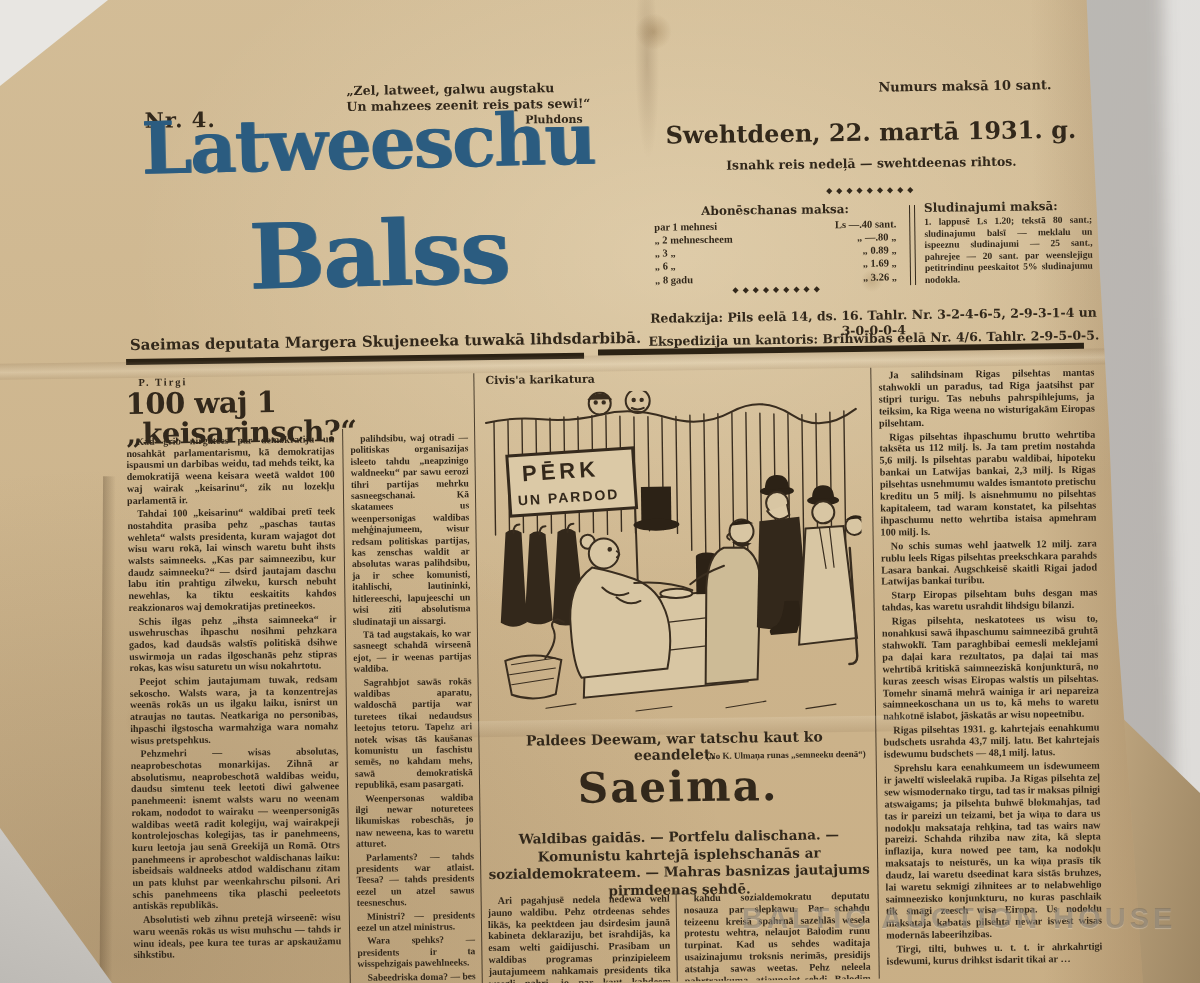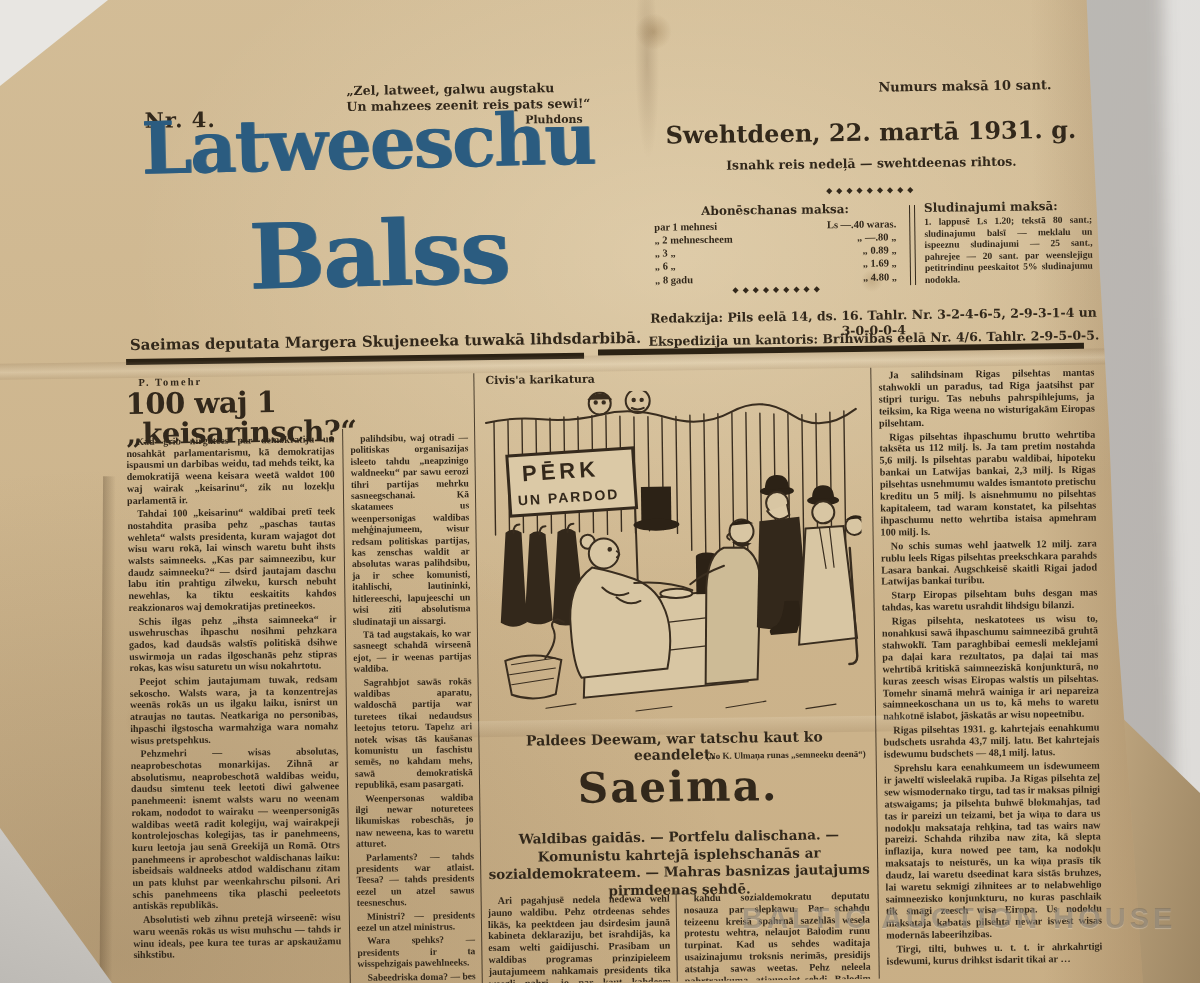--- a/index.html
+++ b/index.html
@@ -128,55 +128,55 @@
 
       <div class="dateline fraktur">Swehtdeen, 22. martā 1931. g.</div>
       <div class="freq fraktur">Isnahk reis nedeļā — swehtdeenas rihtos.</div>
       <div class="orn orn1">◆◆◆◆◆◆◆◆◆</div>
 
       <div class="subbox">
         <div class="boxtitle">Abonēschanas maksa:</div>
         <div>
             <div class="subrow">
               <span>par 1 mehnesi</span>
-              <span>Ls —.40 waras.</span>
+              <span>Ls —.40 sant.</span>
             </div>
             <div class="subrow">
               <span>„ 2 mehnescheem</span>
               <span>„ —.80 „</span>
             </div>
             <div class="subrow">
               <span>„ 3 „</span>
               <span>„ 0.89 „</span>
             </div>
             <div class="subrow">
               <span>„ 6 „</span>
               <span>„ 1.69 „</span>
             </div>
             <div class="subrow">
               <span>„ 8 gadu</span>
-              <span>„ 4.80 „</span>
+              <span>„ 3.26 „</span>
             </div>
           </div>
       </div>
       <div class="dbl-rule"></div>
       <div class="adsbox">
         <div class="boxtitle" style="text-align:left;">Sludinajumi maksā:</div>
         <div class="adsbody">1. lappusē Ls 1.20; tekstā 80 sant.; sludinajumu balsī — meklalu un ispeeznu sludinajumi — 25 sant., pahrejee — 20 sant. par weenslejigu petitrindinu peeskaitot 5% sludinajumu nodokla.</div>
       </div>
       <div class="orn orn2">◆◆◆◆◆◆◆◆◆</div>
 
       <div class="redak fraktur">Redakzija: Pils eelā 14, ds. 16.  Tahlr. Nr. 3-2-4-6-5, 2-9-3-1-4 un 3-0-0-0-4</div>
       <div class="eksp fraktur">Ekspedizija un kantoris: Brihwibas eelā Nr. 4/6.  Tahlr. 2-9-5-0-5.</div>
       <div class="collab fraktur">Saeimas deputata Margera Skujeneeka tuwakā lihdsdarbibā.</div>
 
       <div class="thickrule tr1"></div>
       <div class="thickrule tr2"></div>
 
-      <div class="byline">P. Tomehr</div>
+      <div class="byline">P. Tirgi</div>
       <div class="headline fraktur">100 waj 1 „keisarinsch?“</div>
       <div class="textcol col1">
           <p>Kad grib nirgatees par demokratiju un nosahkāt parlamentarismu, kā demokratijas ispausmi un darbibas weidu, tad mehds teikt, ka demokratijā weena keisara weetā waldot 100 waj wairak „keisarinu“, zik nu lozekļu parlamentā ir.</p>
           <p>Tahdai 100 „keisarinu“ waldibai pretī teek nostahdita prasiba pehz „paschas tautas wehleta“ walsts presidenta, kuram wajagot dot wisu waru rokā, lai winsch waretu buht ihsts walsts saimneeks. „Kas par saimneezibu, kur daudz saimneeku?“ — dsird jautajam daschu labu itin prahtigu zilweku, kursch nebuht newehlas, ka tiktu eeskaitits kahdos reakzionaros waj demokratijas pretineekos.</p>
           <p>Schis ilgas pehz „ihsta saimneeka“ ir uswehruschas ihpaschu nosihmi pehzkara gados, kad daudsās walstīs politiskā dsihwe uswirmoja un radas ilgoschanās pehz stipras rokas, kas wisu saturetu un wisu nokahrtotu.</p>
           <p>Peejot schim jautajumam tuwak, redsam sekoscho. Walsts wara, ja ta konzentrejas weenās rokās un us ilgaku laiku, isnirst un atraujas no tautas. Neatkariga no personibas, ihpaschi ilgstoscha warmahziga wara nomahz wisus pretspehkus.</p>
           <p>Pehzmehri — wisas absolutas, neaprobeschotas monarkijas. Zihnā ar absolutismu, neaprobeschotā waldibas weidu, daudsu simtenu teek leetoti diwi galwenee panehmeeni: isnemt walsts waru no weenam rokam, nododot to wairaku — weenpersonigās waldibas weetā radit kolegiju, waj wairakpeji kontrolejoschas kolegijas, tas ir panehmeens, kuru leetoja jau senā Greekijā un Romā. Otrs panehmeens ir aprobeschot waldischanas laiku: isbeidsais waldneeks atdod waldischanu zitam un pats kluhst par weenkahrschu pilsoni. Ari schis panehmeens tika plaschi peeleetots antiskās republikās.</p>
           <p>Absolutisti web zihnu pretejā wirseenē: wisu waru weenās rokās us wisu muhschu — tahds ir winu ideals, pee kura tee turas ar apskaužamu sihkstibu.</p>
         </div>
       <div class="vrule v1"></div>

